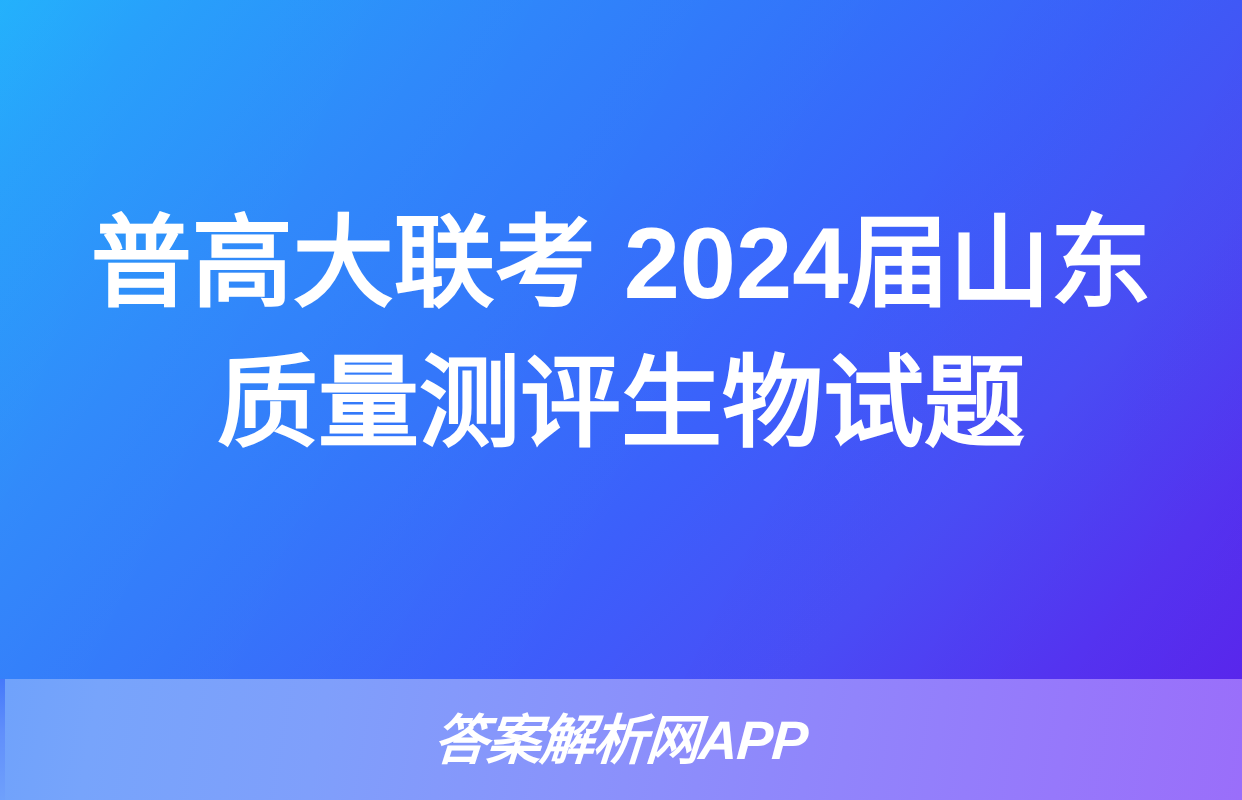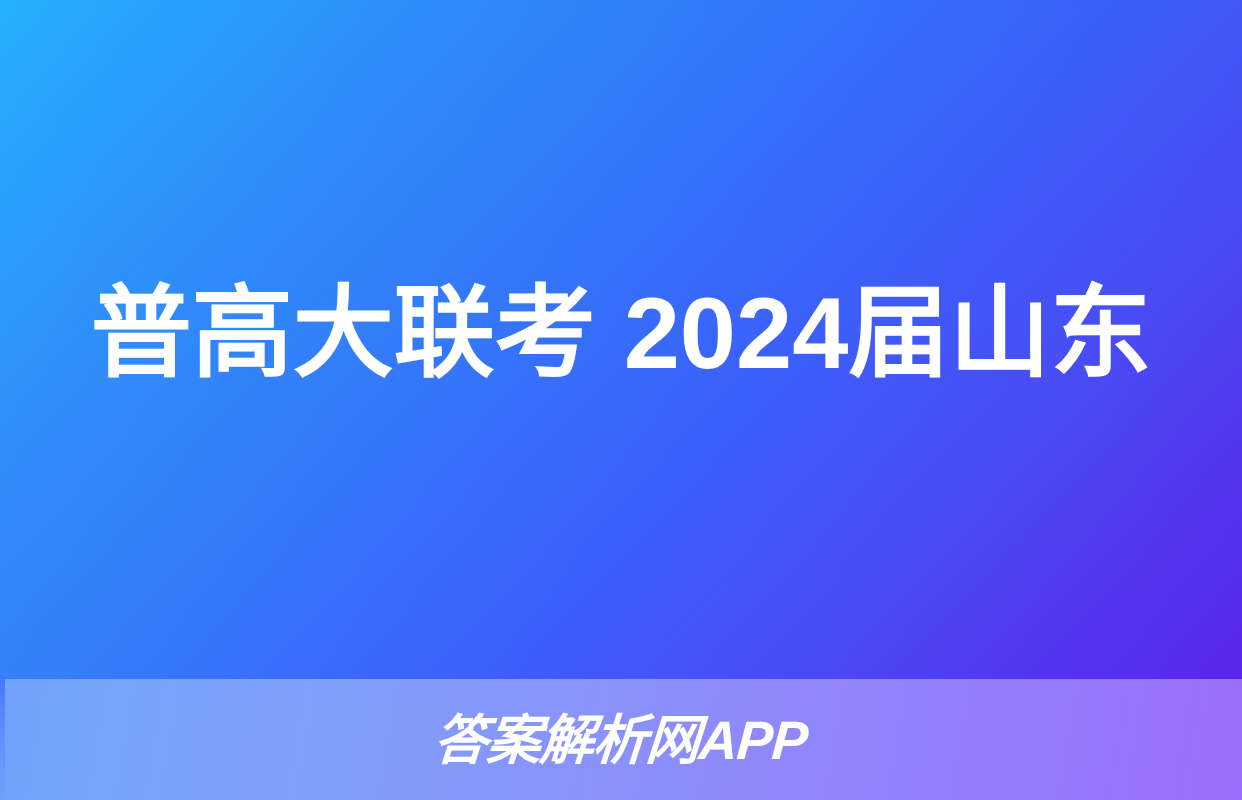--- a/index.html
+++ b/index.html
@@ -129,20 +129,21 @@
 </style>
 </head>
 <body>
 
 <div class="poster">
 
   <div class="hero">
 
     <div class="title-block">
       <span class="title-line l1">普高大联考 2024届山东</span>
+      <span class="title-line l3">质量测评生物试题</span>
     </div>
 
   </div>
 
   <div class="wm-band">
     <span class="wm-text">答案解析网APP</span>
   </div>
 
 </div>
 

